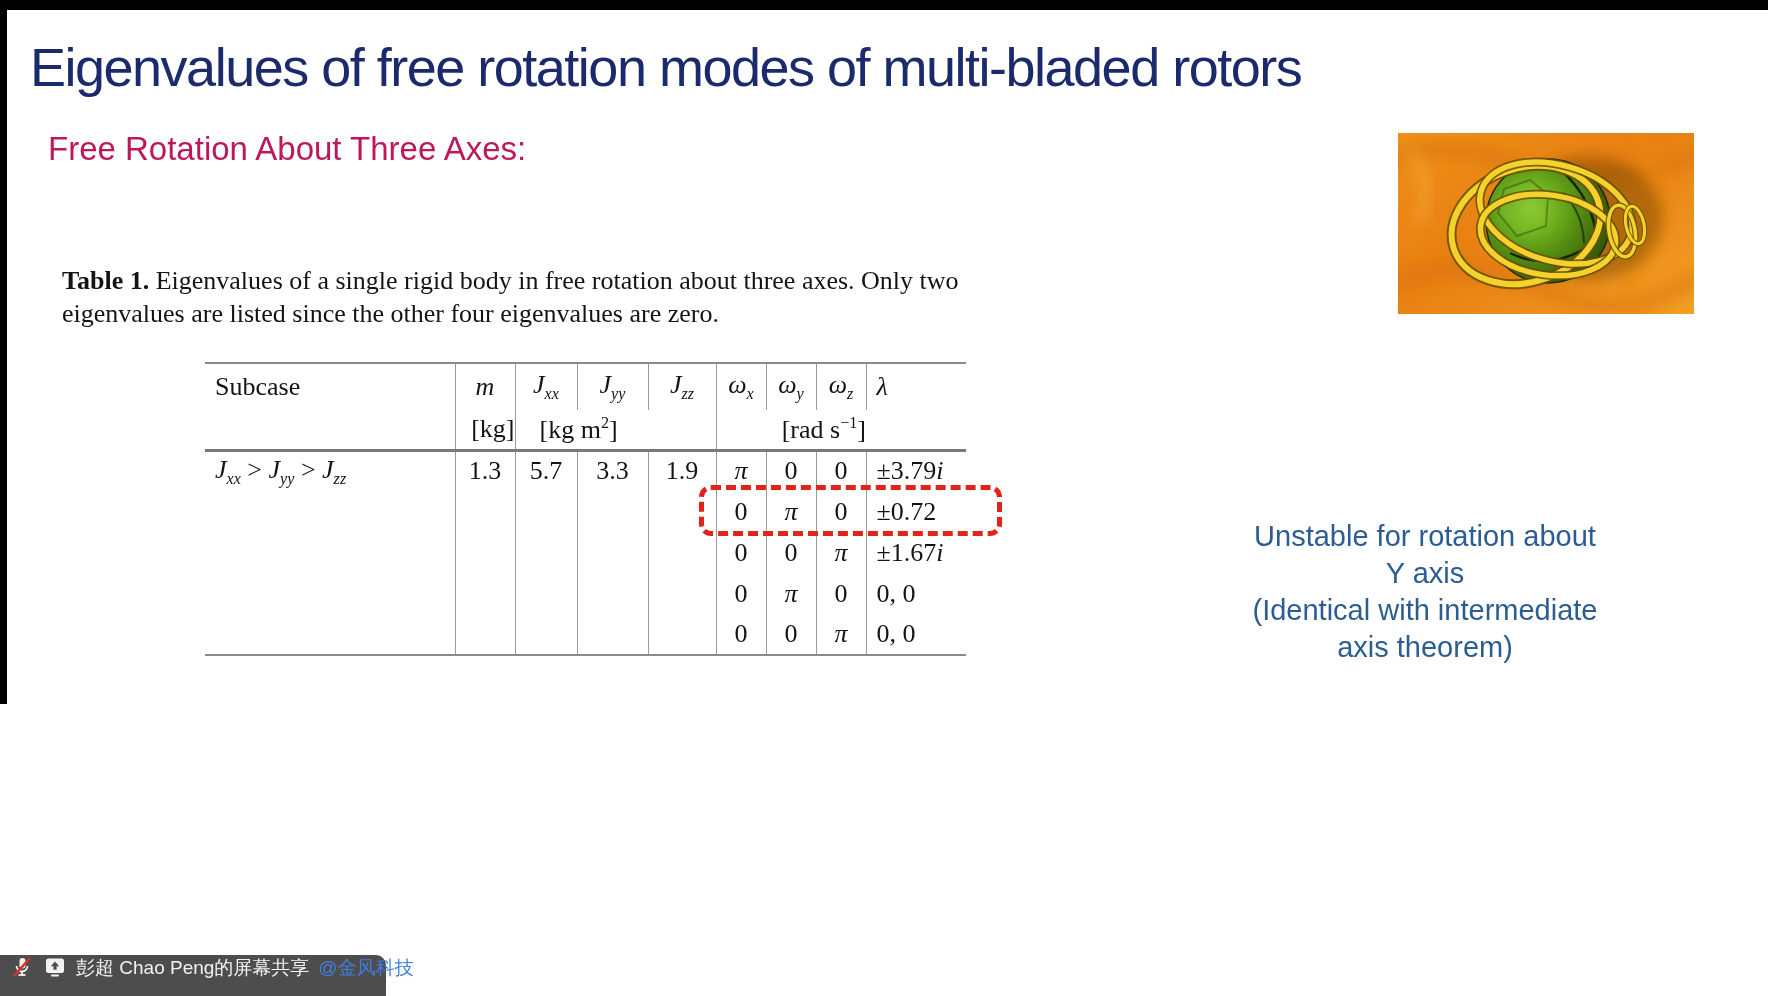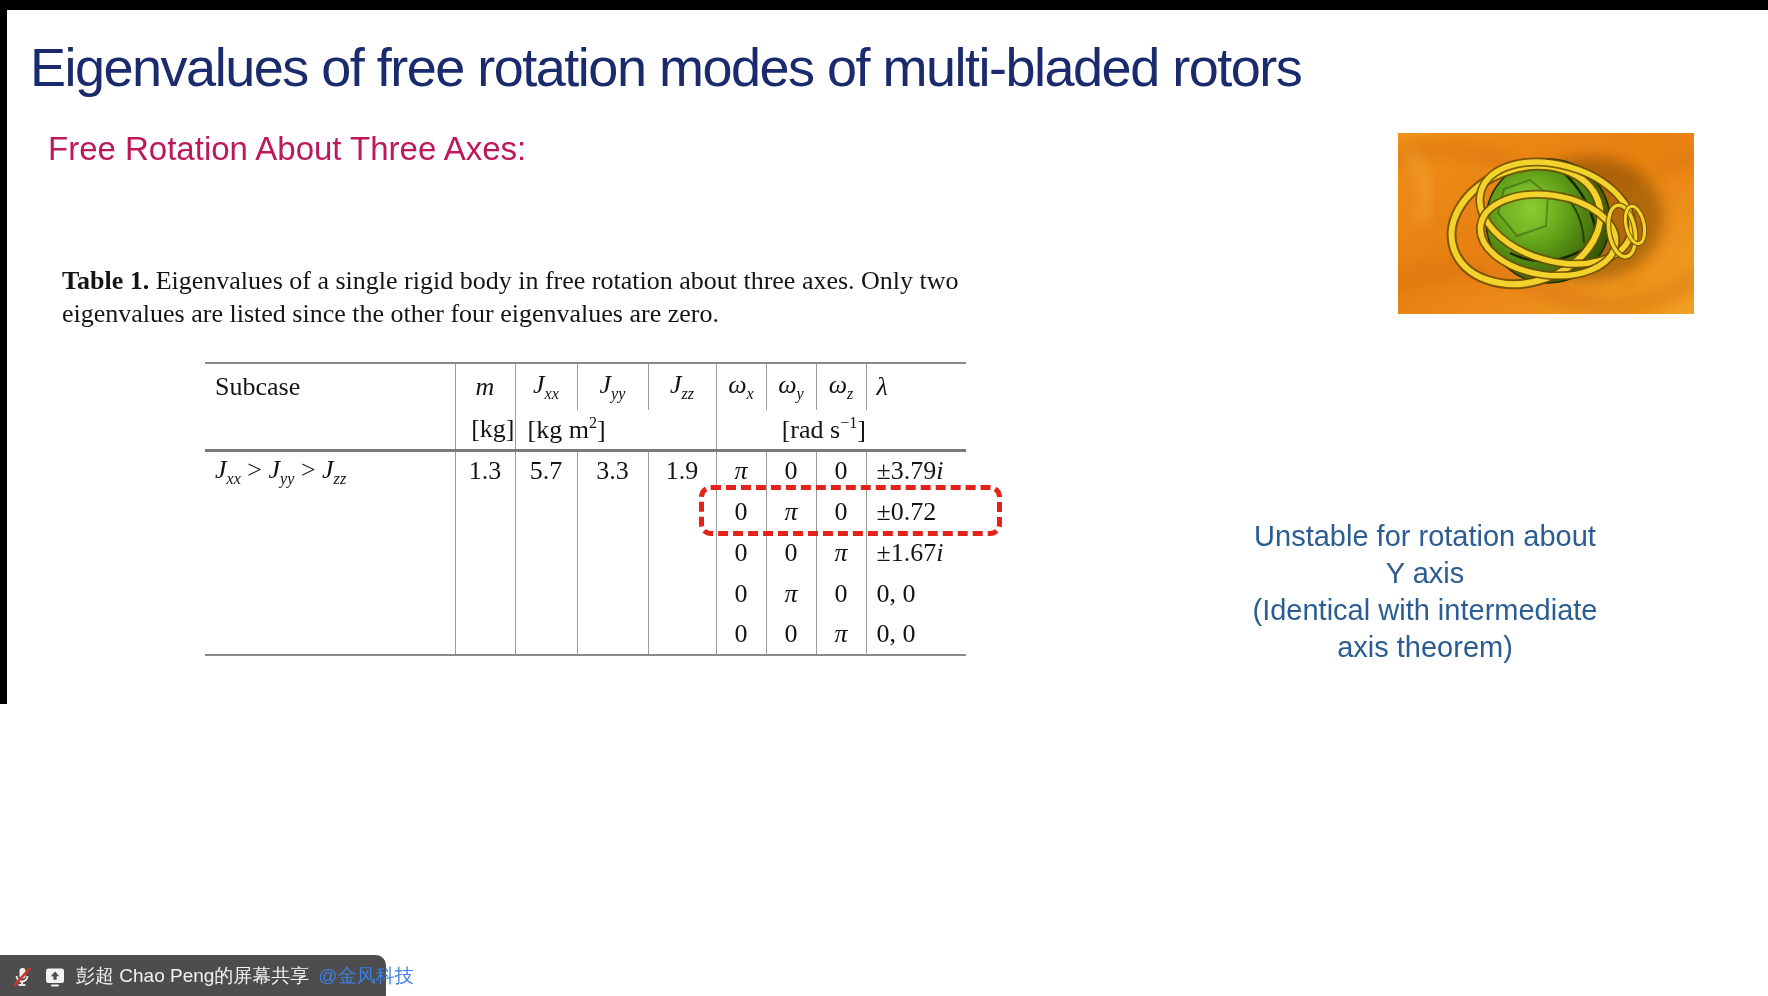--- a/index.html
+++ b/index.html
@@ -32,32 +32,32 @@
   tr.hdr2 td { height:40px; text-align:right; border-bottom:3.5px solid #7a7a7a; }
   tr.datarow td { height:41px; text-align:center; }
   .vl { border-left:1.5px solid #9b9b9b; }
   .c-sub  { width:250px; text-align:left !important; padding-left:10px; }
   .c-m    { width:60px; }
   .c-jxx  { width:62px; }
   .c-jyy  { width:71px; }
   .c-jzz  { width:68px; }
   .c-w    { width:50px; }
   .c-lam  { width:100px; text-align:left !important; padding-left:10px; }
-  .u-j    { text-align:left !important; padding-left:12px; }
+  .u-j    { text-align:left !important; padding-left:24px; }
   tr.group-start td { border-top:2px solid #9b9b9b; }
 
   .highlight-box { position:absolute; left:699px; top:485px; width:303px; height:51px;
     border:5px dashed #e3231a; border-radius:12px; background:transparent; }
 
   .annotation { position:absolute; left:1175px; top:518px; width:500px;
     text-align:center; color:#2b5d92; font-size:29px; line-height:37px; font-weight:400; }
 
   .share-bar { position:absolute; left:0; top:955px; width:386px; height:41px;
     background:#4d4d4d; border-top-right-radius:10px;
-    display:flex; align-items:flex-end; gap:9px; padding:0 12px 7px 10px; }
+    display:flex; align-items:flex-start; gap:9px; padding:0 12px 0 10px; }
   .share-bar .txt { color:#f2f2f2; font-size:19px; white-space:nowrap; }
   .share-bar .lnk { color:#3d7fe3; font-size:19px; white-space:nowrap; }
   .sb-icon { flex:0 0 auto; display:block; }
 </style>
 </head>
 <body>
 
 <div class="stage">
 
   <div class="frame-top"></div>

